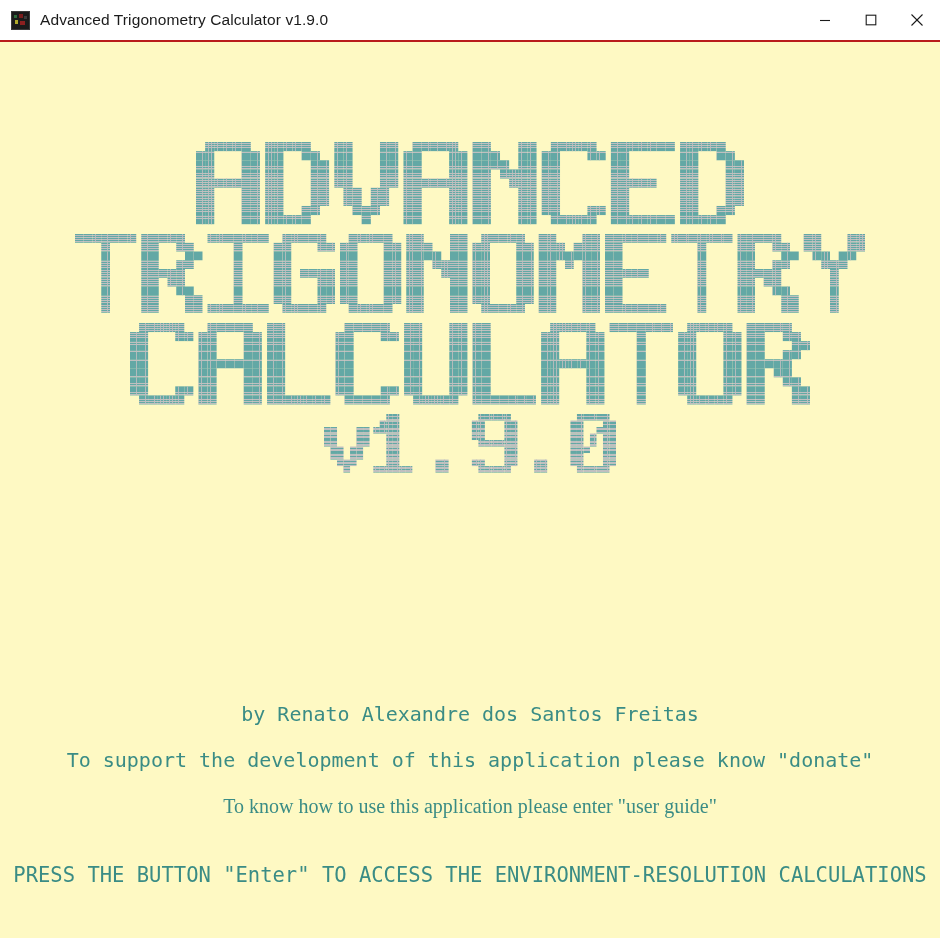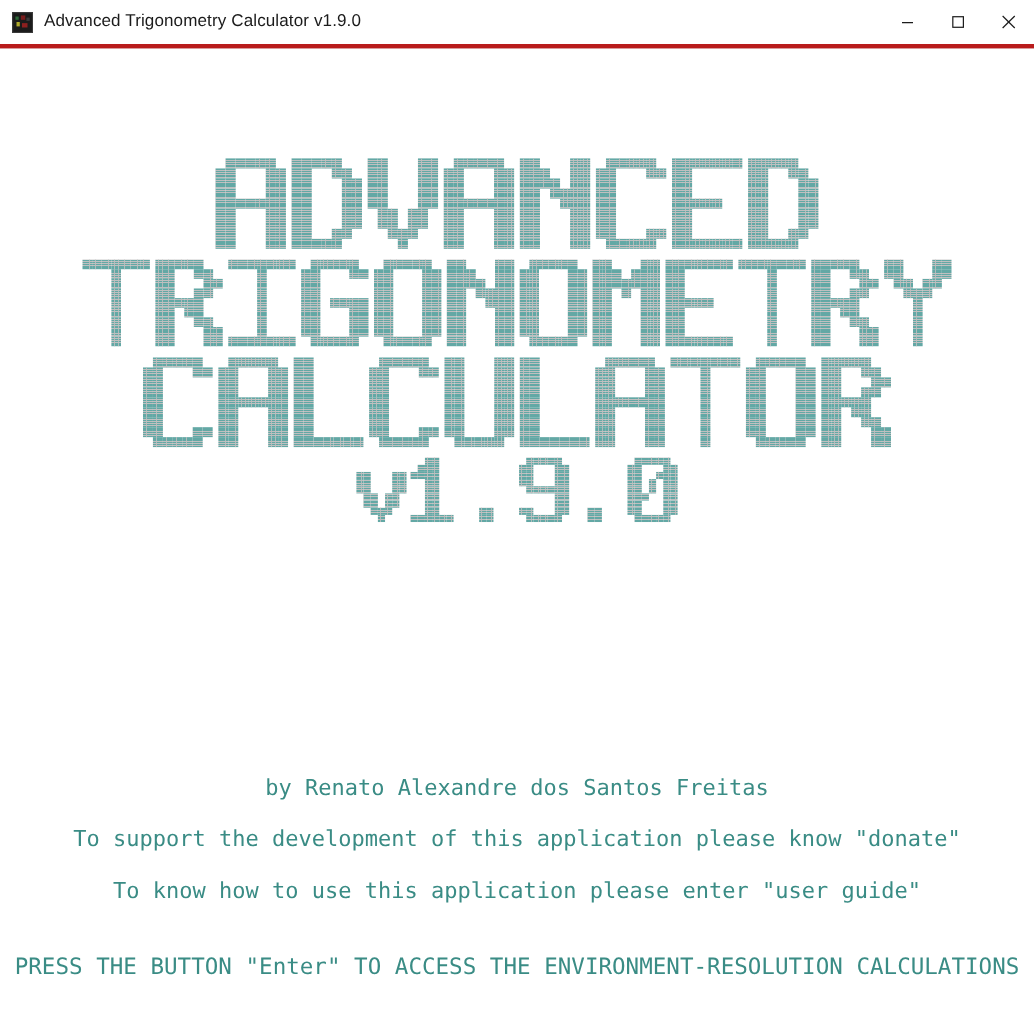--- a/index.html
+++ b/index.html
@@ -24,21 +24,21 @@
     position: relative;
   }
 
   
   .titlebar {
     height: 40px;
     min-height: 40px;
     background: #ffffff;
     display: flex;
     align-items: center;
-    border-bottom: 4px solid #b91c1c;
+    border-bottom: 2px solid #b91c1c;
     position: relative;
     z-index: 5;
   }
   .app-icon {
     width: 17px;
     height: 17px;
     margin-left: 11px;
     margin-right: 10px;
     background: #1b1b1b;
     border: 1px solid #3a3a3a;
@@ -74,21 +74,21 @@
     justify-content: center;
     background: transparent;
     border: none;
     padding: 0;
   }
   .win-btn svg { display: block; }
 
   
   .client {
     flex: 1 1 auto;
-    background: #ffffff;
+    background: #fef9c3;
     position: relative;
     overflow: hidden;
     padding-left: 11px;
   }
 
   
   .ascii-banner {
     position: absolute;
     left: 0;
     right: 0;
@@ -161,20 +161,21 @@
     margin-top: 0px;
     margin-bottom: 22px;
   }
   .msg-donate {
     font-size: 20px;
     margin-bottom: 23px;
   }
   .msg-guide {
     font-size: 20px;
     margin-bottom: 45px;
+    font-family: Liberation Serif, serif;
   }
   .msg-enter {
     font-size: 20.5px;
   }
 </style>
 </head>
 <body>
 
 <div class="window">
 

